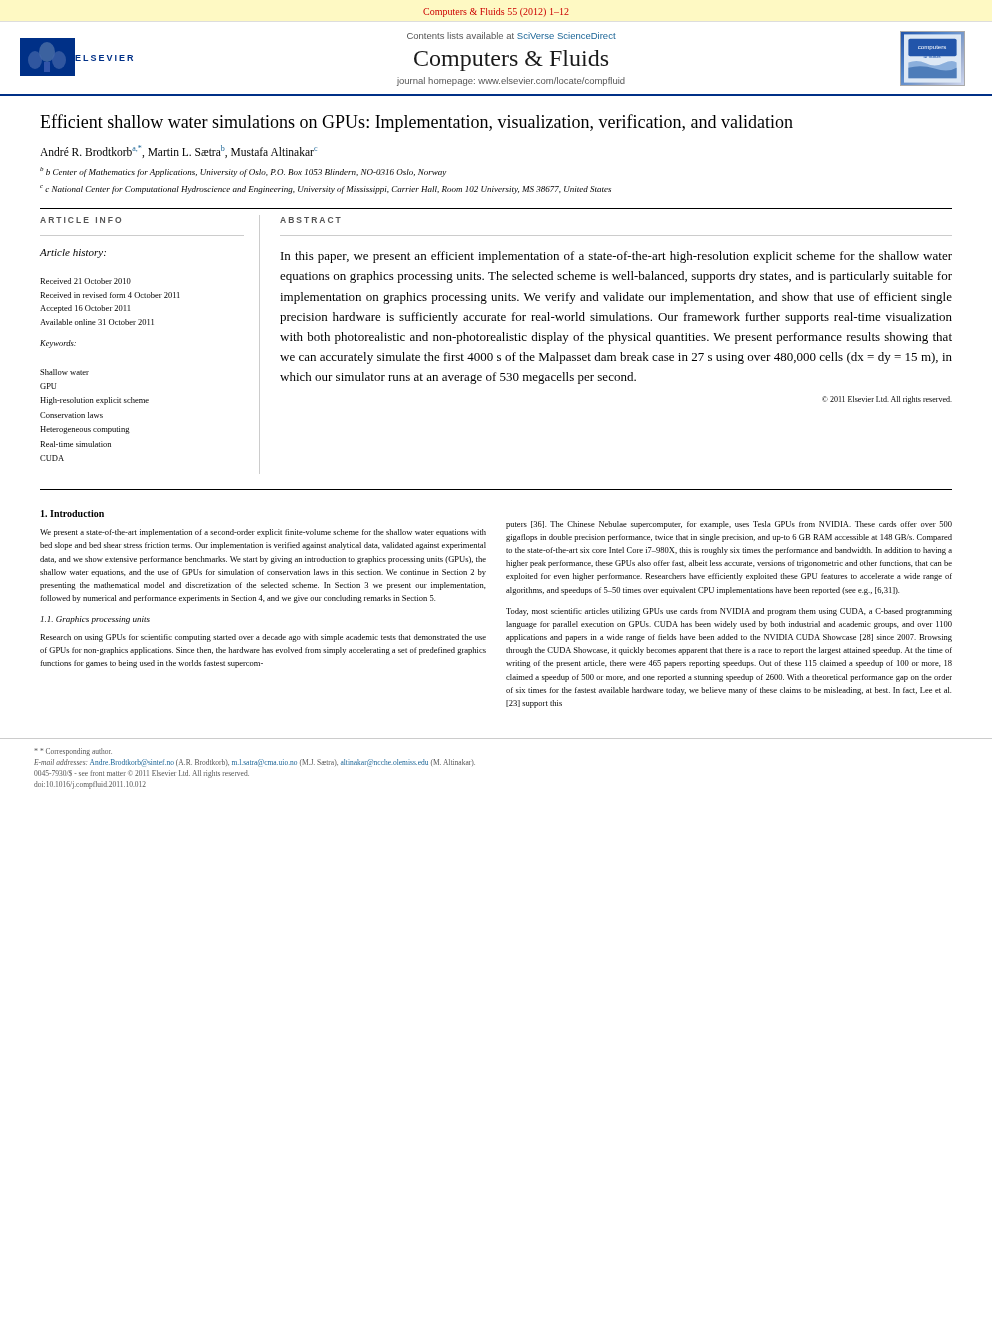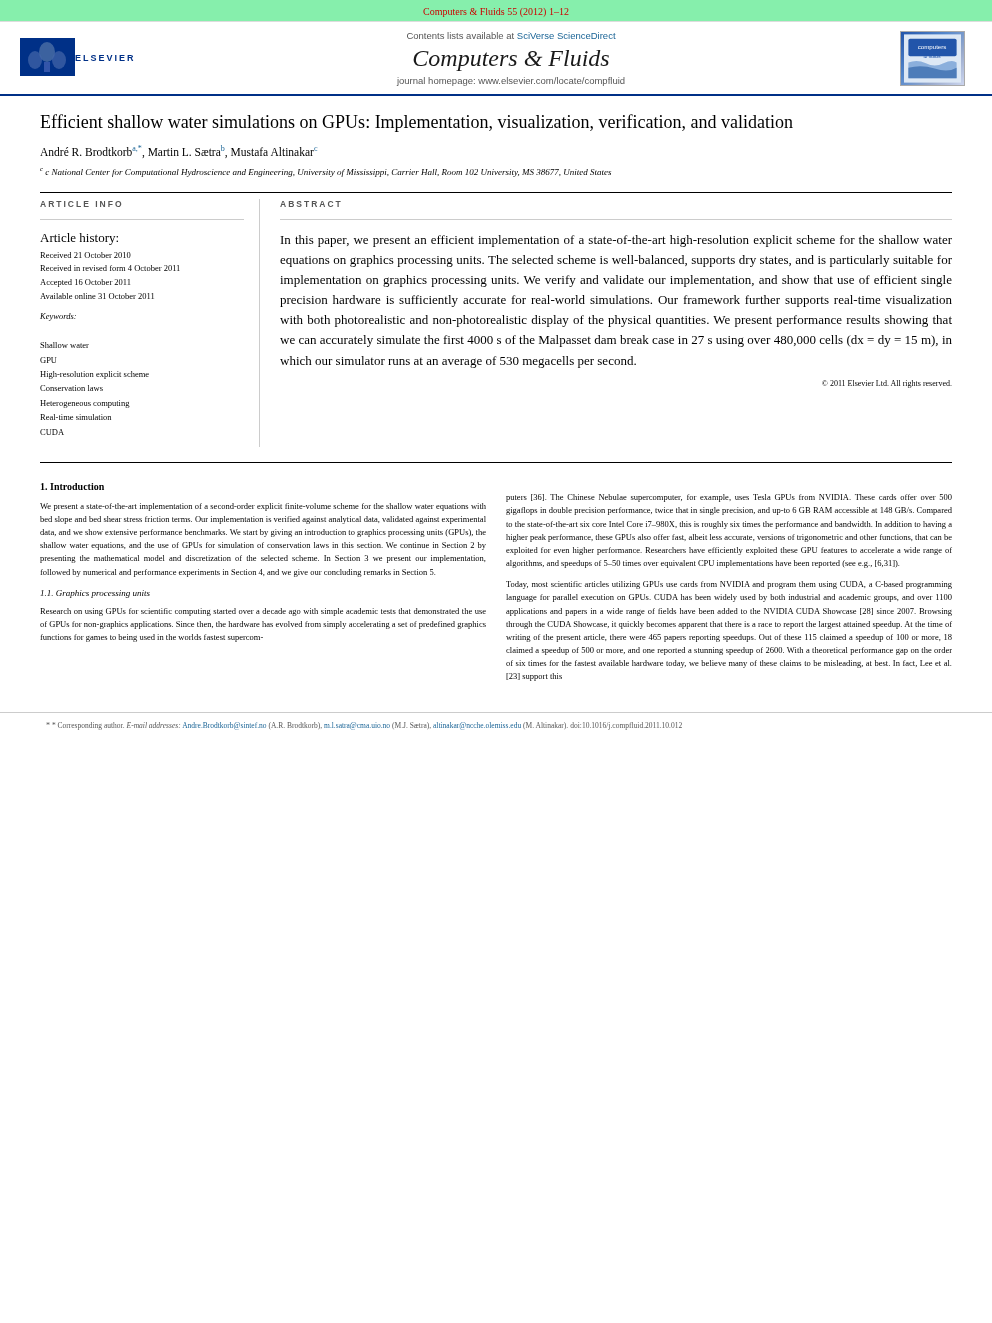--- a/index.html
+++ b/index.html
@@ -7,21 +7,21 @@
       background: #fff;
       font-family: "Times New Roman", Times, serif;
       font-size: 10px;
       color: #000;
       width: 992px;
       min-height: 1323px;
     }
 
     
     .top-bar {
-      background: #86efac;
+      background: #fef9c3;
       text-align: center;
       padding: 6px 0 4px;
       font-size: 10px;
       color: #c00;
       border-bottom: 1px solid #ddd;
     }
 
     
     .journal-header {
       display: flex;
@@ -64,21 +64,20 @@
     .sciverse-line {
       font-size: 9.5px;
       color: #555;
       font-family: Arial, sans-serif;
       margin-bottom: 4px;
     }
     .journal-title-big {
       font-size: 24px;
       font-family: "Times New Roman", Times, serif;
       color: #1a1a1a;
-      font-style: italic;
       margin-bottom: 3px;
     }
     .journal-homepage {
       font-size: 9.5px;
       color: #555;
       font-family: Arial, sans-serif;
     }
     .journal-header-right {
       width: 80px;
       display: flex;
@@ -175,23 +174,24 @@
       font-weight: bold;
       color: #555;
       margin-bottom: 6px;
       text-transform: uppercase;
     }
 
     .article-info-block {
       margin-bottom: 8px;
     }
     .article-info-label {
-      font-size: 13px;
-      font-family: "Times New Roman", Times, serif;
-      margin-bottom: 3px;
+      font-size: 11px;
+      font-style: italic;
+      font-family: "Times New Roman", Times, serif;
+      margin-bottom: 17px;
     }
     .article-info-line {
       font-size: 8.5px;
       font-family: "Times New Roman", Times, serif;
       line-height: 1.6;
     }
 
     .keywords-label {
       font-size: 8.5px;
       font-style: italic;
@@ -242,25 +242,26 @@
     .subsection-title {
       font-size: 9px;
       font-style: italic;
       font-family: "Times New Roman", Times, serif;
       margin: 8px 0 4px;
     }
 
     
     .page-footer {
       border-top: 1px solid #ccc;
-      padding: 8px 46px 5px;
+      padding: 8px 34px 5px;
       font-size: 7.5px;
       font-family: "Times New Roman", Times, serif;
       color: #555;
       display: flex;
+      flex-direction: column;
       gap: 2px;
     }
 
     .footnote-asterisk {
       font-size: 8px;
     }
 
     sup { font-size: 7px; vertical-align: super; }
     .italic { font-style: italic; }
   </style>
@@ -312,20 +313,21 @@
 
   <div class="article-title">Efficient shallow water simulations on GPUs: Implementation, visualization, verification, and validation</div>
 
   <div class="authors">
     <span>André R. Brodtkorb</span><sup class="author-sup">a,*</sup>,
     <span> Martin L. Sætra</span><sup class="author-sup">b</sup>,
     <span> Mustafa Altinakar</span><sup class="author-sup">c</sup>
   </div>
 
   <div class="affiliations">
+    <div class="affil-line"><sup style="font-size:7px;">b</sup> <span>b Center of Mathematics for Applications, University of Oslo, P.O. Box 1053 Blindern, NO-0316 Oslo, Norway</span></div>
     <div class="affil-line"><sup style="font-size:7px;">c</sup> <span>c National Center for Computational Hydroscience and Engineering, University of Mississippi, Carrier Hall, Room 102 University, MS 38677, United States</span></div>
   </div>
 
   <hr class="thick">
 
   <div class="two-col">
 
     <div class="col-left">
       <div class="section-header">ARTICLE INFO</div>
       <hr class="thin">
@@ -387,14 +389,15 @@
     <span>* Corresponding author.</span>
   </div>
   <div>
     <span class="italic">E-mail addresses:</span>
     <span>
       <span style="color:#1a6496;">Andre.Brodtkorb@sintef.no</span> (A.R. Brodtkorb),
       <span style="color:#1a6496;">m.l.satra@cma.uio.no</span> (M.J. Sætra),
       <span style="color:#1a6496;">altinakar@ncche.olemiss.edu</span> (M. Altinakar).
     </span>
   </div>
+  <div>0045-7930/$ - see front matter © 2011 Elsevier Ltd. All rights reserved.</div>
   <div>doi:10.1016/j.compfluid.2011.10.012</div>
 </div>
 
 </body></html>

